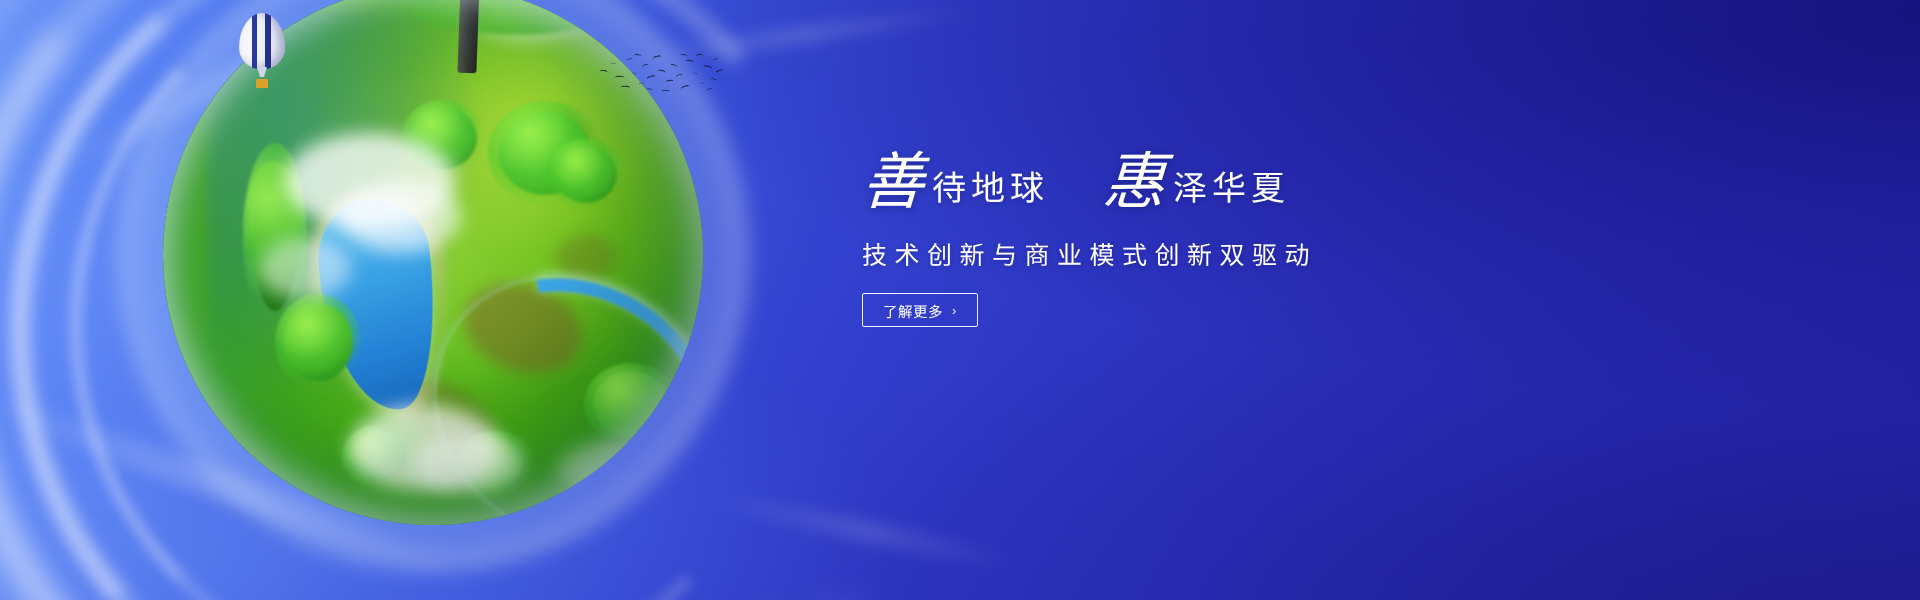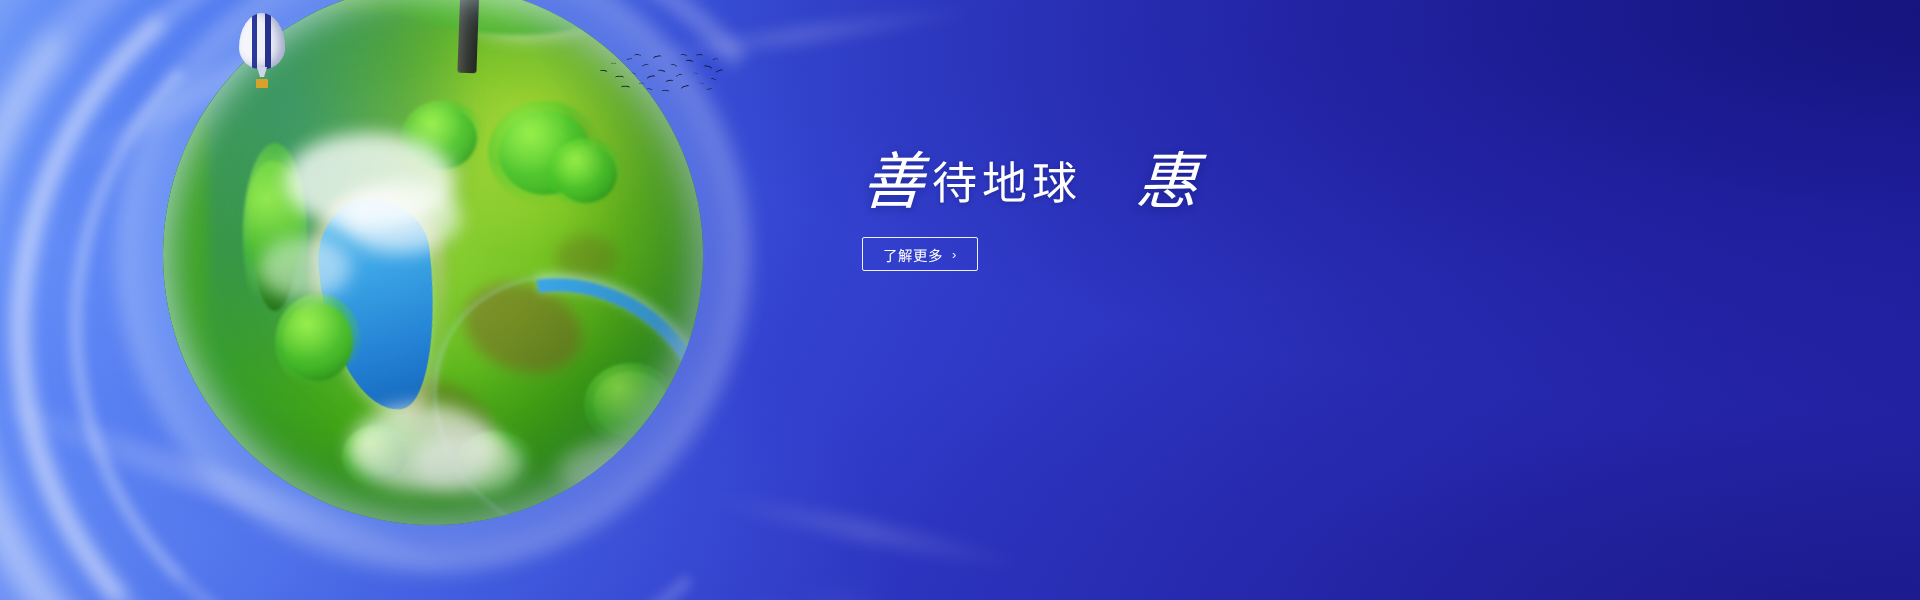--- a/index.html
+++ b/index.html
@@ -286,22 +286,22 @@
     font-size:62px;
     line-height:64px;
     font-weight:400;
     letter-spacing:0;
     font-style:italic;
     transform:skewX(-3deg);
     margin-right:8px;
     text-shadow:0 2px 8px rgba(10,14,70,.38);
   }
   .hl-small{
-    font-family:Liberation Mono, monospace;
-    font-size:45px;
+    font-family:Liberation Sans, sans-serif;
+    font-size:34px;
     line-height:40px;
     letter-spacing:5px;
     padding-bottom:6px;
   }
   .hl-gap{width:54px;flex:0 0 54px;}
 
   .subtitle{
     margin-top:26px;
     font-family:"Liberation Sans","DejaVu Sans",sans-serif;
     font-size:25px;
@@ -450,22 +450,24 @@
       <div class="bird" style="left: 38px; top: 2px; transform: rotate(6deg) scale(0.985714);"></div>
     </div>
 
   <div class="copy">
 
     <div class="headline">
       <span class="hl-big">善</span>
       <span class="hl-small">待地球</span>
       <span class="hl-gap"></span>
       <span class="hl-big">惠</span>
+      <span class="hl-small">泽华夏</span>
     </div>
 
+    <div class="subtitle">技术创新与商业模式创新双驱动</div>
 
 
     <button class="cta">
       <span>了解更多</span>
       <span class="cta-chevron">›</span>
     </button>
 
   </div>
 </div>
 

